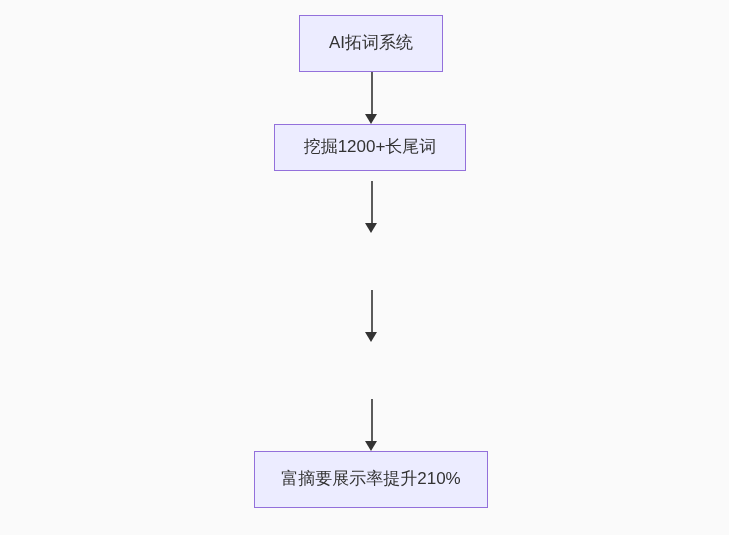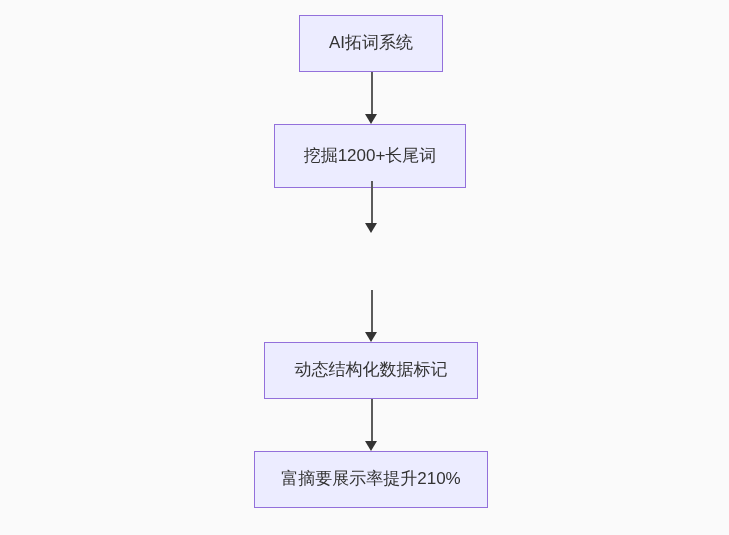--- a/index.html
+++ b/index.html
@@ -21,21 +21,21 @@
     justify-content: center;
     text-align: left;
   }
   .node-label {
     color: var(--node-text, #333333);
     font-size: 17px;
     line-height: 1.2;
     white-space: nowrap;
   }
   .node-0 { left: 299px; top: 15px;  width: 144px; height: 57px; }
-  .node-1 { left: 274px; top: 124px; width: 192px; height: 64px; }
+  .node-1 { left: 274px; top: 124px; width: 192px; height: 47px; }
   .node-2 { left: 262px; top: 233px; width: 220px; height: 57px; }
   .node-3 { left: 264px; top: 342px; width: 214px; height: 57px; }
   .node-4 { left: 254px; top: 451px; width: 234px; height: 57px; }
 
   .edge { position: absolute; left: 365px; width: 13px; }
   .edge-0 { top: 72px;  height: 52px; }
   .edge-1 { top: 181px; height: 52px; }
   .edge-2 { top: 290px; height: 52px; }
   .edge-3 { top: 399px; height: 52px; }
   .edge-line {
@@ -79,23 +79,20 @@
     <div class="edge-line"></div>
     <div class="edge-head"></div>
   </div>
 
 
   <div class="edge edge-2">
     <div class="edge-line"></div>
     <div class="edge-head"></div>
   </div>
 
-  <div class="node node-3">
-    <span class="node-label">动态结构化数据标记</span>
-  </div>
 
   <div class="edge edge-3">
     <div class="edge-line"></div>
     <div class="edge-head"></div>
   </div>
 
   <div class="node node-4">
     <span class="node-label">富摘要展示率提升210%</span>
   </div>
 

